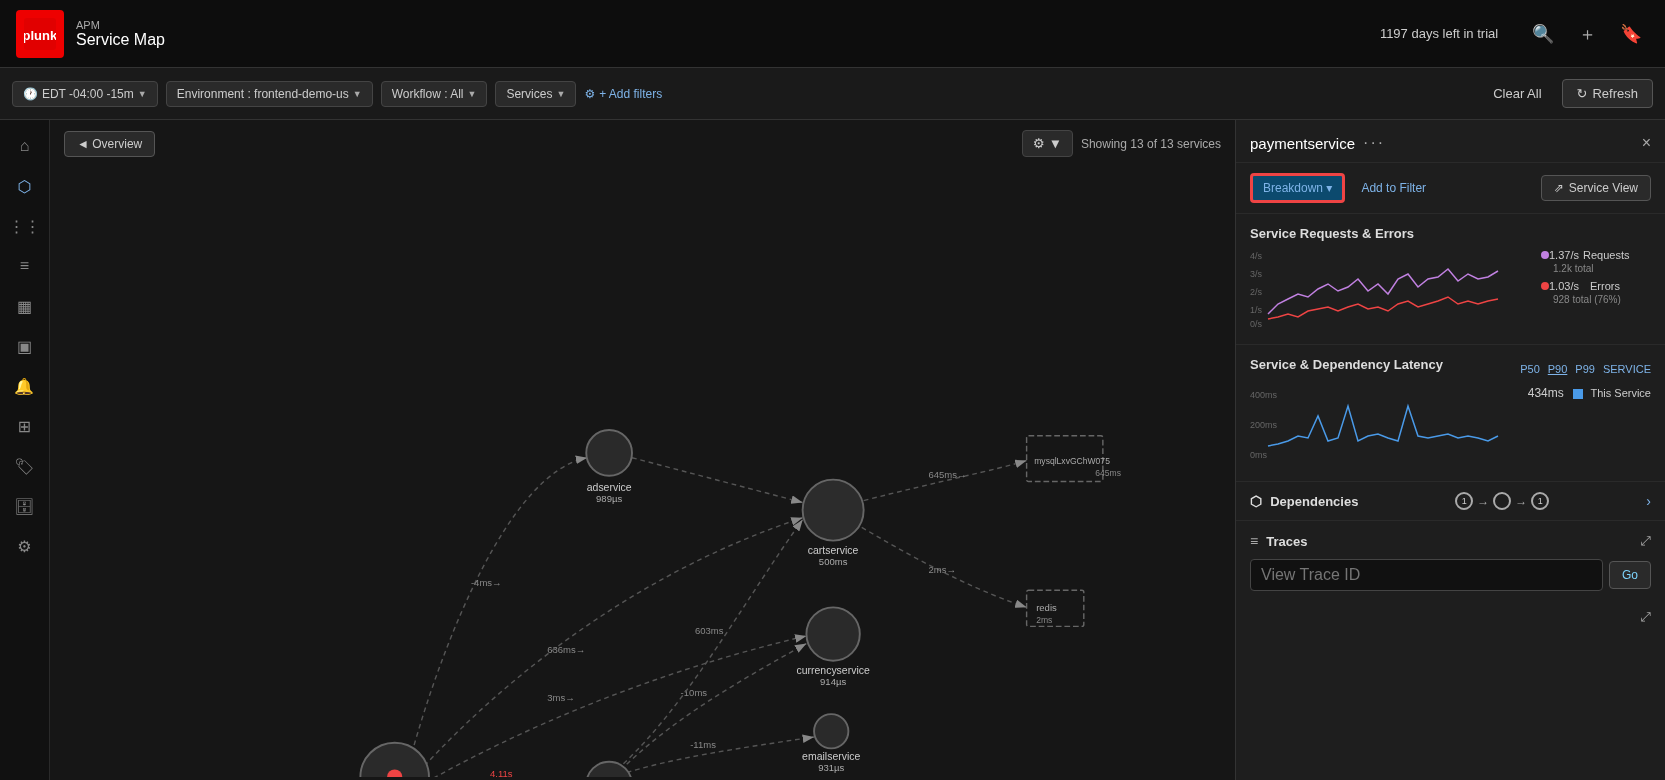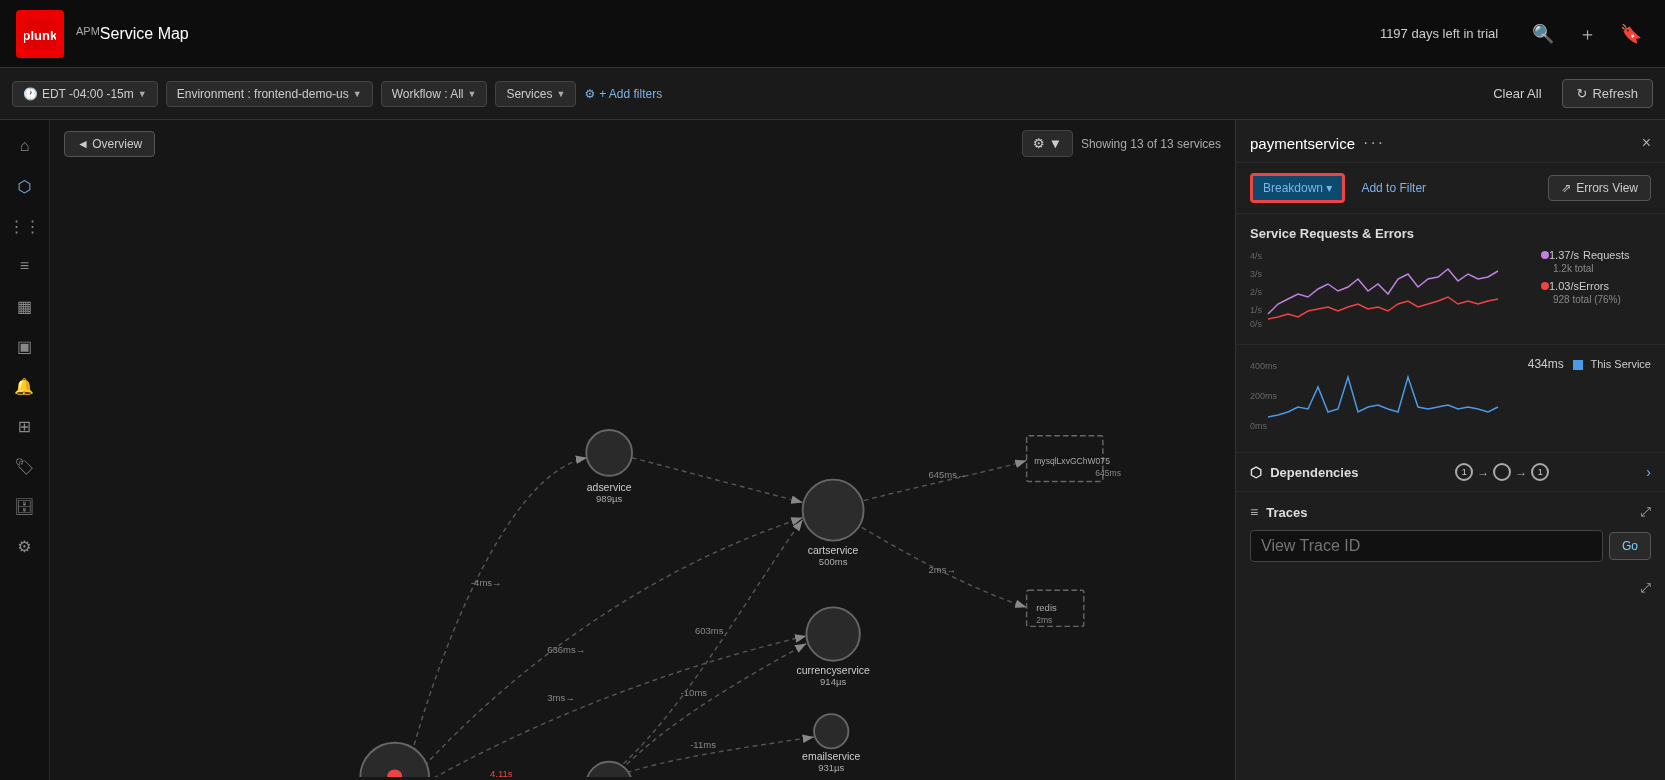--- a/index.html
+++ b/index.html
@@ -1,21 +1,21 @@
 <!DOCTYPE html>
 <html><head>
   <meta charset="utf-8">
   <style>
     * { box-sizing: border-box; margin: 0; padding: 0; }
     body { background: #1a1a1a; color: #ccc; font-family: 'Segoe UI', Arial, sans-serif; font-size: 12px; width: 1665px; height: 780px; overflow: hidden; }
 
     
     .top-bar { display: flex; align-items: center; background: #0d0d0d; height: 68px; padding: 0 16px; gap: 12px; border-bottom: 1px solid #333; }
     .splunk-logo { width: 48px; height: 48px; background: #e00; border-radius: 4px; display: flex; align-items: center; justify-content: center; color: white; font-weight: bold; font-size: 13px; flex-shrink: 0; }
-    .app-info { display: flex; flex-direction: row; margin-right: auto; }
+    .app-info { display: flex; flex-direction: column; margin-right: auto; }
     .app-info .apm-label { font-size: 11px; color: #aaa; }
     .app-info .service-map-label { font-size: 16px; color: #fff; font-weight: 500; }
     .trial-badge { color: #ccc; font-size: 13px; margin-right: 16px; }
     .top-icon { color: #aaa; font-size: 18px; cursor: pointer; margin: 0 6px; }
 
     
     .filter-bar { display: flex; align-items: center; background: #1a1a1a; height: 52px; padding: 0 12px; gap: 8px; border-bottom: 1px solid #333; }
     .filter-btn { display: flex; align-items: center; gap: 4px; background: #2a2a2a; border: 1px solid #444; border-radius: 4px; padding: 5px 10px; color: #ccc; font-size: 12px; cursor: pointer; }
     .filter-btn .caret { font-size: 9px; color: #aaa; }
     .add-filter-btn { display: flex; align-items: center; gap: 4px; background: transparent; border: none; color: #7eb3e8; font-size: 12px; cursor: pointer; }
@@ -258,21 +258,21 @@
       <span class="service-name">paymentservice</span>
       <span class="dots-btn">···</span>
       <span class="close-btn">×</span>
     </div>
 
     <div class="panel-actions">
       <button class="breakdown-btn">Breakdown ▾</button>
       <span class="add-filter-link">Add to Filter</span>
       <button class="service-view-btn">
         <span>⇗</span>
-        <span>Errors View</span>
+        <span>Service View</span>
       </button>
     </div>
 
     <div class="panel-section">
       <div class="section-title">Service Requests &amp; Errors</div>
       <div style="display:flex; gap:10px;">
         <div style="flex:1; position:relative;">
           
           <svg width="250" height="80">
             <text x="0" y="10" fill="#666" font-size="9">4/s</text>
@@ -291,28 +291,37 @@
         <div class="chart-legend" style="min-width:110px;">
           <div class="legend-item">
             <span class="legend-dot" style="background:#c080e0;"></span>
             <span>1.37/s</span>
             <span style="margin-left:4px;">Requests</span>
           </div>
           <div style="font-size:10px; color:#888; margin-left:12px;">1.2k total</div>
           <div class="legend-item" style="margin-top:4px;">
             <span class="legend-dot" style="background:#e44;"></span>
             <span>1.03/s</span>
-            <span style="margin-left:0;">Errors</span>
+            <span style="margin-left:11px;">Errors</span>
           </div>
           <div style="font-size:10px; color:#888; margin-left:12px;">928 total (76%)</div>
         </div>
       </div>
     </div>
 
     <div class="panel-section">
+      <div class="latency-section-header">
+        <span class="section-title">Service &amp; Dependency Latency</span>
+        <div class="p-labels">
+          <span class="p-label">P50</span>
+          <span class="p-label underline">P90</span>
+          <span class="p-label">P99</span>
+          <span class="p-label">SERVICE</span>
+        </div>
+      </div>
       <div style="display:flex; gap:16px; align-items:flex-start;">
         <div style="flex:1;">
           <svg width="250" height="80">
             <text x="0" y="12" fill="#666" font-size="9">400ms</text>
             <text x="0" y="42" fill="#666" font-size="9">200ms</text>
             <text x="0" y="72" fill="#666" font-size="9">0ms</text>
 
             <polyline points="18,60 28,58 38,55 48,50 58,52 68,30 78,55 88,52 98,20 108,55 118,50 128,48 138,52 148,55 158,20 168,50 178,52 188,50 198,48 208,52 218,50 228,52 238,55 248,50" fill="none" stroke="#4a9ae8" stroke-width="1.5"></polyline>
             <text x="18" y="88" fill="#666" font-size="9">3:38:40 PM TODAY</text>
             <text x="200" y="88" fill="#666" font-size="9">3:53:40 PM</text>

